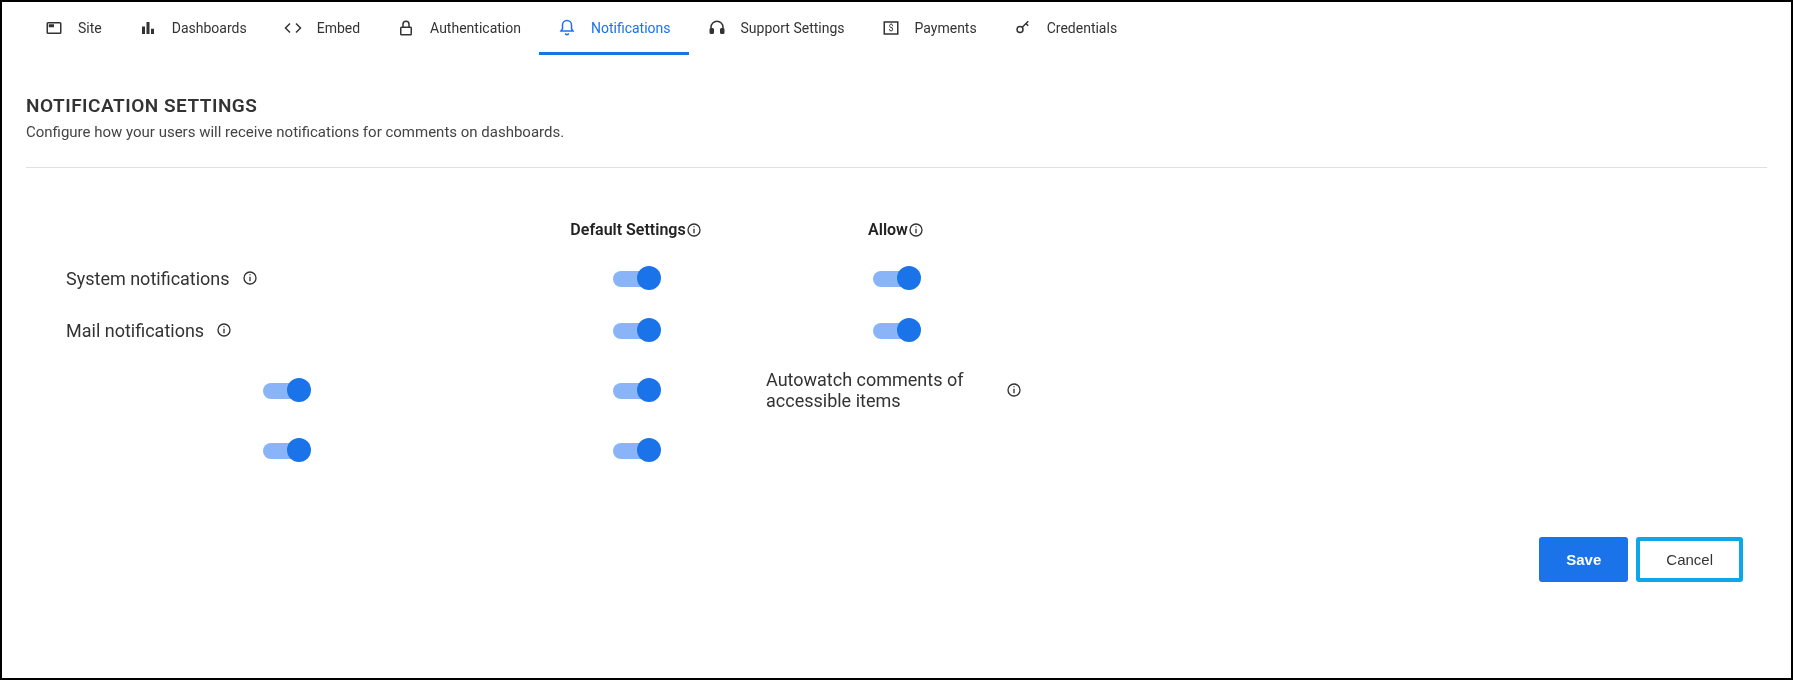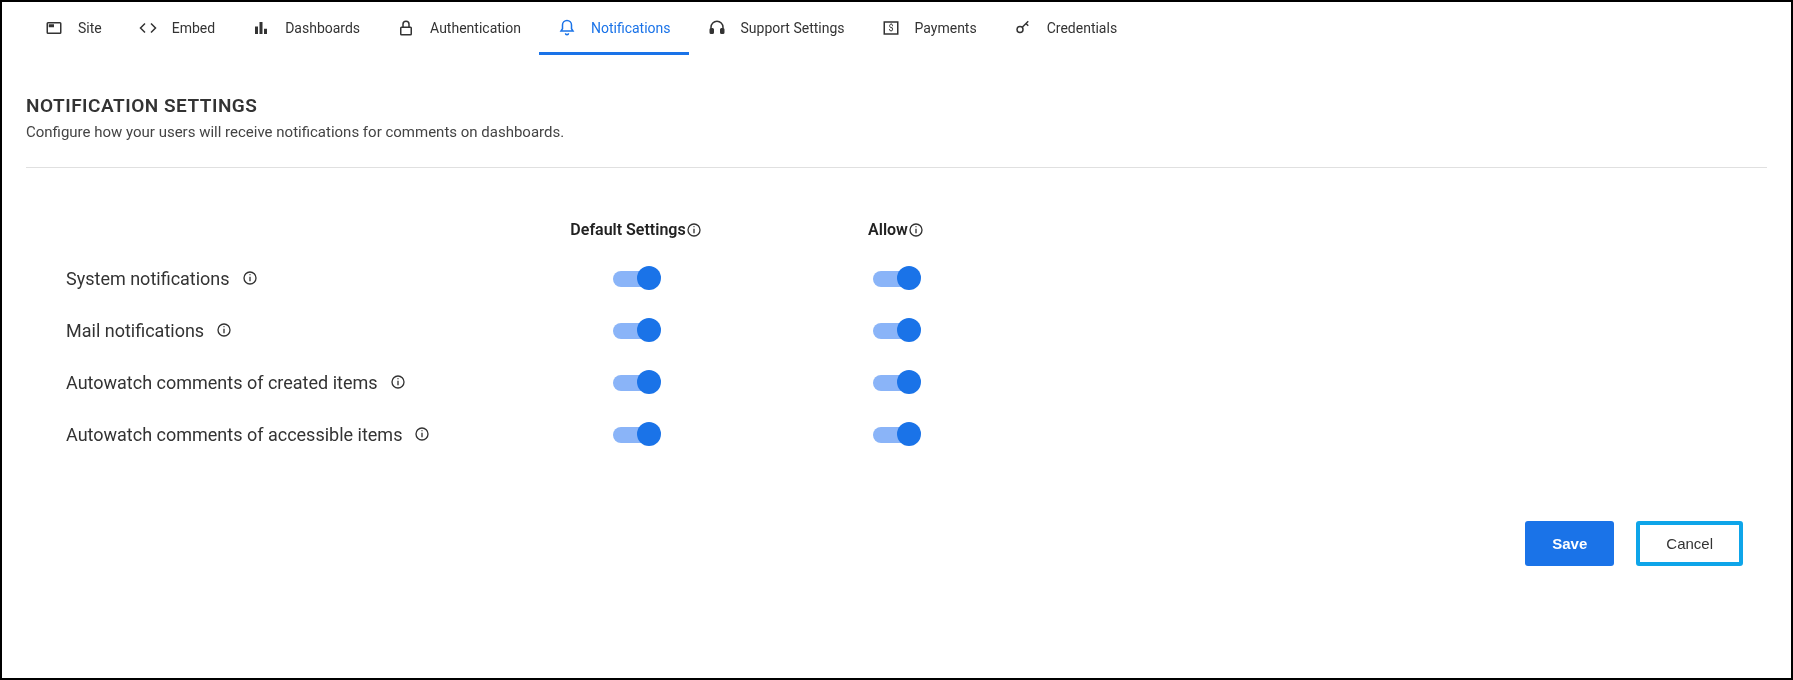--- a/index.html
+++ b/index.html
@@ -120,21 +120,21 @@
   top: 1px;
   right: 0;
   width: 24px;
   height: 24px;
   background: #1a73e8;
   border-radius: 50%;
 }
 .footer {
   display: flex;
   justify-content: flex-end;
-  gap: 22px;
+  gap: 8px;
   padding: 24px 24px 0 24px;
 }
 .btn {
   padding: 10px 26px;
   font-size: 15px;
   border-radius: 3px;
   cursor: pointer;
   border: 1px solid transparent;
 }
 .btn-primary {
@@ -157,40 +157,40 @@
     <span class="icon">
       <svg width="18" height="18" viewBox="0 0 24 24" fill="none" stroke="#333" stroke-width="2">
           <rect x="3" y="5" width="18" height="14" rx="1"></rect>
           <rect x="6" y="8" width="5" height="2" fill="#333"></rect>
         </svg>
     </span>
     <span>Site</span>
   </div>
   <div class="tab">
     <span class="icon">
-      <svg width="18" height="18" viewBox="0 0 24 24" fill="none" stroke="#333" stroke-width="2">
-          <polyline points="8,6 2,12 8,18"></polyline>
-          <polyline points="16,6 22,12 16,18"></polyline>
-        </svg>
-    </span>
-    <span>Embed</span>
-  </div>
-  <div class="tab">
-    <span class="icon">
       <svg width="18" height="18" viewBox="0 0 24 24" fill="#333">
           <rect x="4" y="10" width="4" height="10"></rect>
           <rect x="10" y="4" width="4" height="16"></rect>
           <rect x="16" y="13" width="4" height="7"></rect>
         </svg>
     </span>
     <span>Dashboards</span>
   </div>
   <div class="tab">
     <span class="icon">
       <svg width="18" height="18" viewBox="0 0 24 24" fill="none" stroke="#333" stroke-width="2">
+          <polyline points="8,6 2,12 8,18"></polyline>
+          <polyline points="16,6 22,12 16,18"></polyline>
+        </svg>
+    </span>
+    <span>Embed</span>
+  </div>
+  <div class="tab">
+    <span class="icon">
+      <svg width="18" height="18" viewBox="0 0 24 24" fill="none" stroke="#333" stroke-width="2">
           <rect x="5" y="11" width="14" height="10" rx="1"></rect>
           <path d="M8 11 V7 a4 4 0 0 1 8 0 v4"></path>
         </svg>
     </span>
     <span>Authentication</span>
   </div>
   <div class="tab active">
     <span class="icon">
       <svg width="18" height="18" viewBox="0 0 24 24" fill="none" stroke="#1a73e8" stroke-width="2">
           <path d="M6 8 a6 6 0 0 1 12 0 v5 l2 3 H4 l2-3 Z"></path>
@@ -298,30 +298,20 @@
             <div class="thumb"></div>
           </div>
       </div>
       <div class="toggle-cell">
         <div class="toggle">
             <div class="track"></div>
             <div class="thumb"></div>
           </div>
       </div>
 
-      <div class="row-label">
-        <span>Autowatch comments of created items</span>
-        <span class="info-icon">
-          <svg width="16" height="16" viewBox="0 0 24 24" fill="none" stroke="#333" stroke-width="2">
-              <circle cx="12" cy="12" r="9"></circle>
-              <line x1="12" y1="10" x2="12" y2="17"></line>
-              <circle cx="12" cy="7" r="1" fill="#333" stroke="none"></circle>
-            </svg>
-        </span>
-      </div>
       <div class="toggle-cell">
         <div class="toggle">
             <div class="track"></div>
             <div class="thumb"></div>
           </div>
       </div>
       <div class="toggle-cell">
         <div class="toggle">
             <div class="track"></div>
             <div class="thumb"></div>

